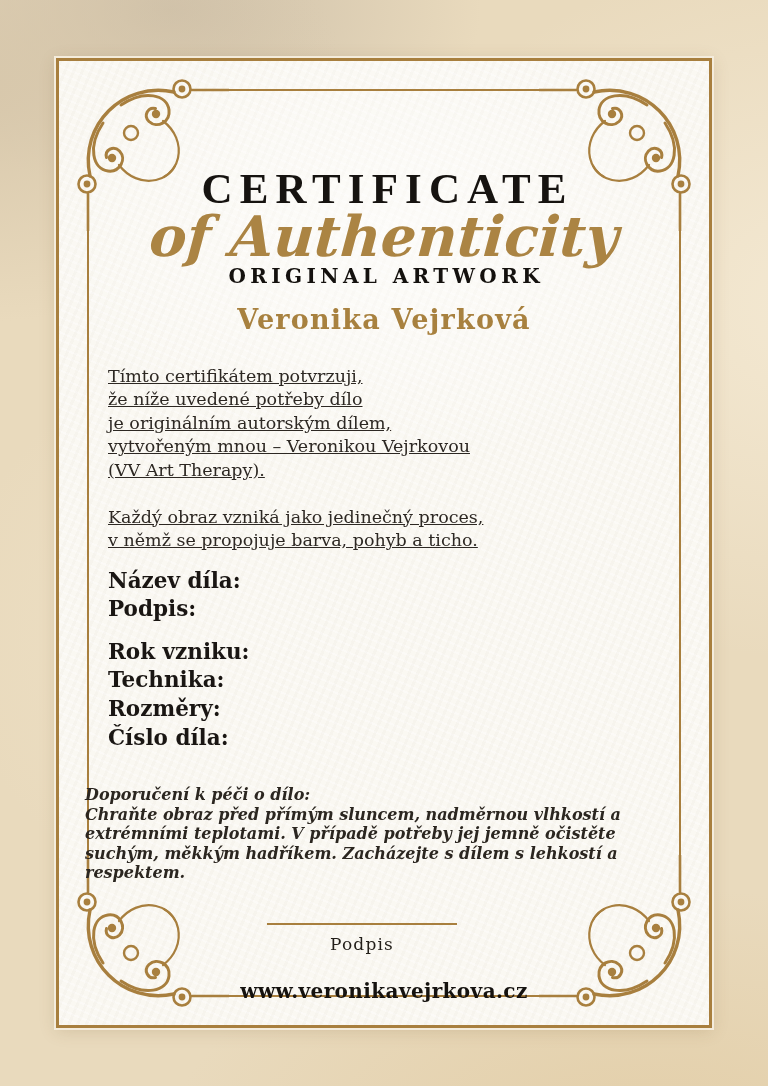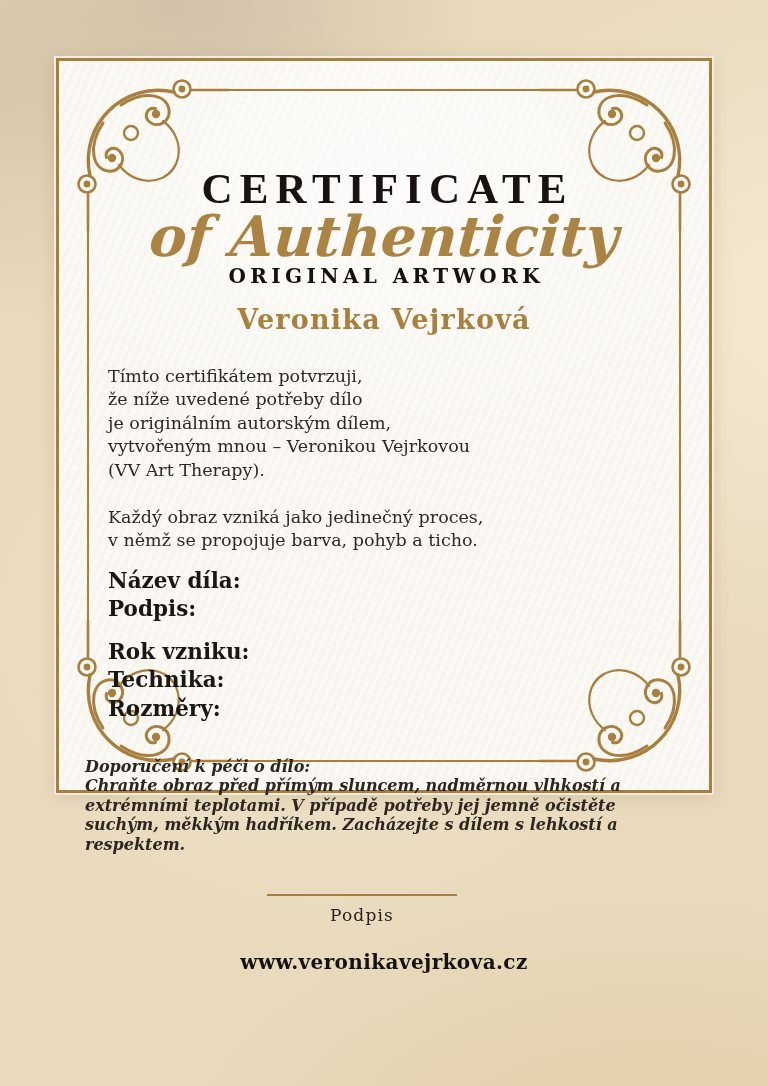--- a/index.html
+++ b/index.html
@@ -13,21 +13,21 @@
     width:768px; height:1086px;
     background-color:#e9dabd;
     background-image:
       radial-gradient(900px 520px at 85% 108%, #e2cda6 0%, rgba(226,205,166,0) 55%),
       radial-gradient(700px 430px at -5% 8%,  #d7c7ab 0%, rgba(215,199,171,0) 55%),
       radial-gradient(520px 300px at 22% 1%,  #cdbfa8 0%, rgba(205,191,168,0) 60%),
       radial-gradient(800px 600px at 110% 28%, #f4e9d3 0%, rgba(244,233,211,0) 60%),
       radial-gradient(620px 520px at 42% 58%, #f0e3c9 0%, rgba(240,227,201,0) 60%);
   }
   .panel{
-    position:absolute; left:56px; top:58px; width:656px; height:735px;
+    position:absolute; left:56px; top:58px; width:656px; height:970px;
     border:3px solid #a87f3e;
     background-color:#faf8f2;
     background-image:
       radial-gradient(500px 340px at 50% 18%, rgba(255,255,255,0.55), rgba(255,255,255,0) 70%),
       repeating-linear-gradient(113deg, rgba(170,158,135,0.045) 0 3px, rgba(0,0,0,0) 3px 8px),
       repeating-linear-gradient(23deg, rgba(255,255,255,0.35) 0 2px, rgba(0,0,0,0) 2px 7px);
     box-shadow:0 0 0 2px #f4ecdc, 0 3px 16px rgba(110,82,38,0.18);
   }
   
   .frame-line{ position:absolute; background:#a87f3e; }
@@ -64,21 +64,21 @@
   .tagline{
     font-size:20px; font-weight:bold; letter-spacing:0.22em; text-indent:0.22em;
     margin-top:-4px; color:#14110e;
   }
   .artist{
     font-size:27px; font-weight:bold; letter-spacing:0.045em;
     color:#a8813f; margin-top:16px;
   }
   .statement{
     text-align:left; margin:30px 0 0 49px;
-    font-size:17.5px; line-height:1.345; color:#2d2823;
+    font-size:17.5px; line-height:1.345; color:#2d2823;text-decoration:underline;
   }
   .statement .line{ display:block; }
   .para2{ margin-top:23px; }
   .fields{
     text-align:left; margin:9px 0 1px 49px;
     font-size:21.5px; font-weight:bold; line-height:1.33; color:#1a1613;
   }
   .field-group{ margin-top:14px; }
   .field-group div{ display:block; }
   .care{
@@ -182,20 +182,21 @@
 
       <div class="fields">
         <div class="field-group">
           <div>Název díla:</div>
           <div>Podpis:</div>
         </div>
         <div class="field-group">
           <div>Rok vzniku:</div>
           <div>Technika:</div>
           <div>Rozměry:</div>
+          <div>Číslo díla:</div>
         </div>
       </div>
 
       <div class="care">
         <div>Doporučení k péči o dílo:</div>
         <div>Chraňte obraz před přímým sluncem, nadměrnou vlhkostí a extrémními teplotami. V případě potřeby jej jemně očistěte suchým, měkkým hadříkem. Zacházejte s dílem s lehkostí a respektem.</div>
       </div>
 
       <div class="sig-row">
         <div class="sig-col">

